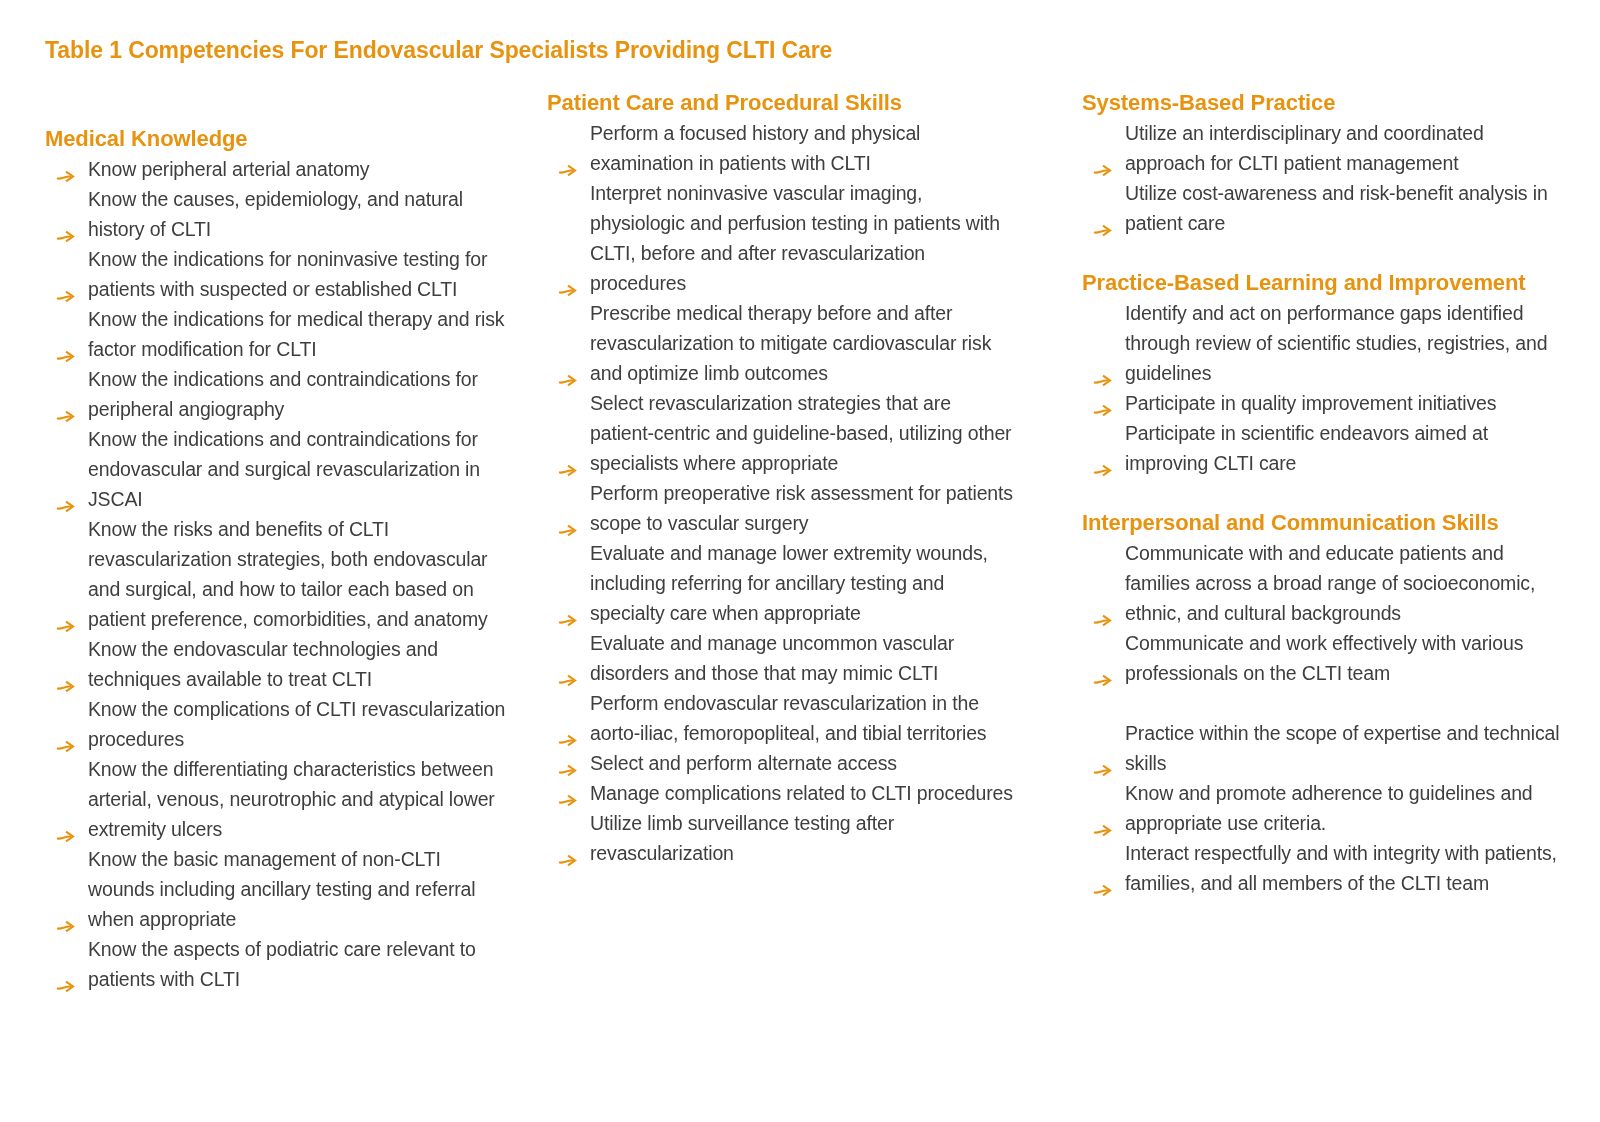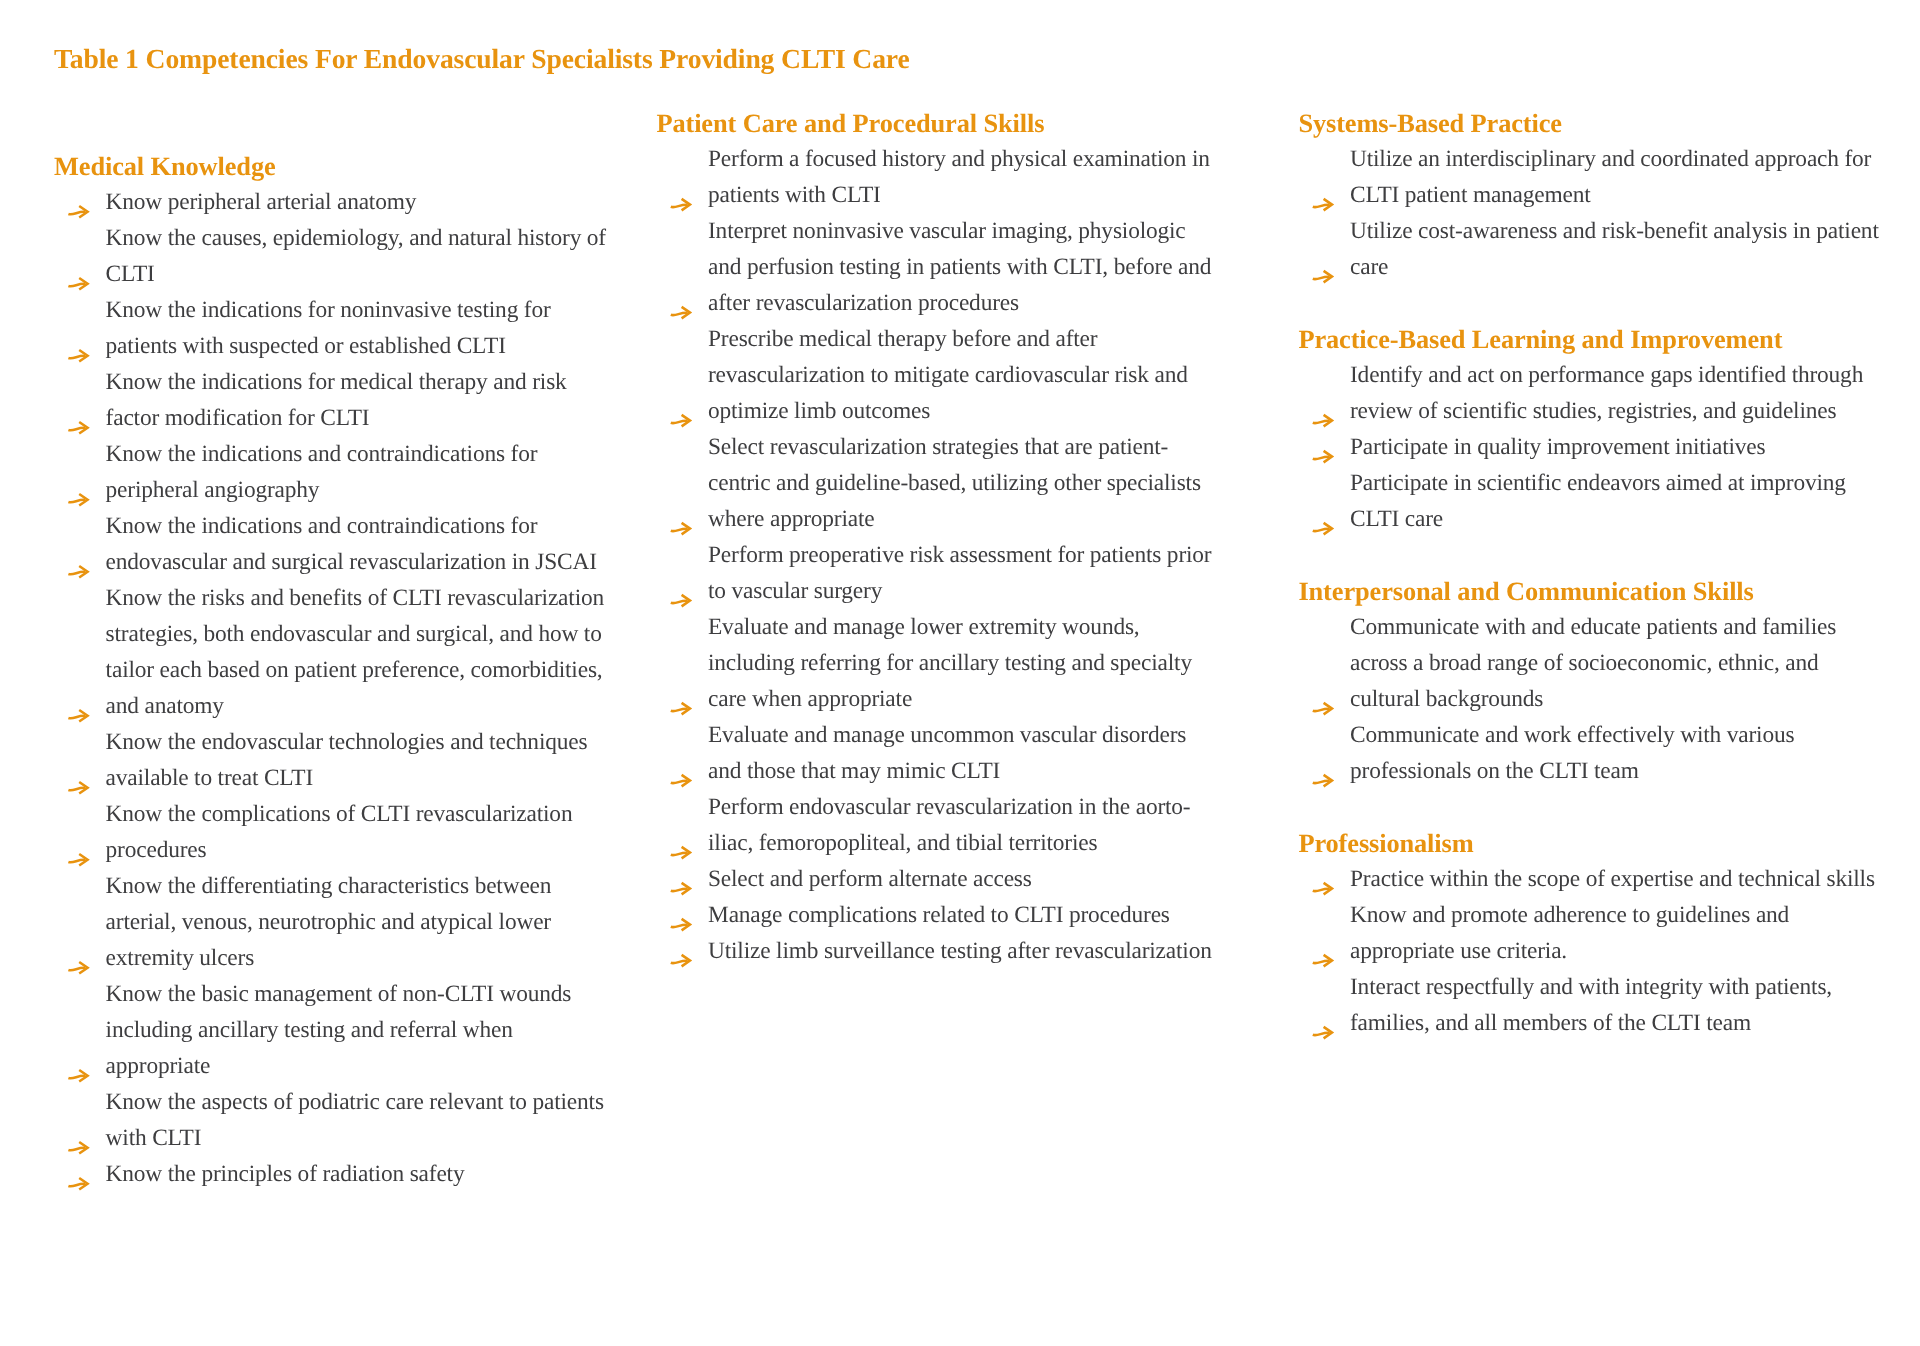--- a/index.html
+++ b/index.html
@@ -1,20 +1,20 @@
 <!DOCTYPE html>
 <html style="--accent: #E8930F; --body: #3E3E40; --cite: #2E2E30;"><head>
 <meta charset="utf-8">
 <style>
   html,body{margin:0;padding:0;background:#ffffff;}
   .page{
     position:relative;
     width:1600px;height:994px;
     background:#ffffff;
-    font-family:Liberation Serif, serif;
+    font-family:Liberation Sans, sans-serif;
     overflow:hidden;
   }
   .title{
     position:absolute;left:45px;top:22px;
     font-size:23px;font-weight:bold;
     color:var(--accent);
     letter-spacing:-0.1px;
   }
   .columns{
     position:absolute;left:45px;top:88px;
@@ -189,21 +189,21 @@
                 <path d="M1 9.3 C 5 10.9, 9 6.9, 15 7.6" fill="none" stroke="#E8930F" stroke-width="2.1"></path>
                 <path d="M10 2.7 L17 7.5 L10 12.3" fill="none" stroke="#E8930F" stroke-width="2.1"></path>
               </svg>
               <span class="item-text">Select revascularization strategies that are patient-centric and guideline-based, utilizing other specialists where appropriate</span>
             </li>
             <li class="item">
               <svg viewBox="0 0 20 15" class="arrow">
                 <path d="M1 9.3 C 5 10.9, 9 6.9, 15 7.6" fill="none" stroke="#E8930F" stroke-width="2.1"></path>
                 <path d="M10 2.7 L17 7.5 L10 12.3" fill="none" stroke="#E8930F" stroke-width="2.1"></path>
               </svg>
-              <span class="item-text">Perform preoperative risk assessment for patients prior to vascular surgery</span>
+              <span class="item-text">Perform preoperative risk assessment for patients scope to vascular surgery</span>
             </li>
             <li class="item">
               <svg viewBox="0 0 20 15" class="arrow">
                 <path d="M1 9.3 C 5 10.9, 9 6.9, 15 7.6" fill="none" stroke="#E8930F" stroke-width="2.1"></path>
                 <path d="M10 2.7 L17 7.5 L10 12.3" fill="none" stroke="#E8930F" stroke-width="2.1"></path>
               </svg>
               <span class="item-text">Evaluate and manage lower extremity wounds, including referring for ancillary testing and specialty care when appropriate</span>
             </li>
             <li class="item">
               <svg viewBox="0 0 20 15" class="arrow">
@@ -302,21 +302,20 @@
             <li class="item">
               <svg viewBox="0 0 20 15" class="arrow">
                 <path d="M1 9.3 C 5 10.9, 9 6.9, 15 7.6" fill="none" stroke="#E8930F" stroke-width="2.1"></path>
                 <path d="M10 2.7 L17 7.5 L10 12.3" fill="none" stroke="#E8930F" stroke-width="2.1"></path>
               </svg>
               <span class="item-text">Communicate and work effectively with various professionals on the CLTI team</span>
             </li>
           </ul>
         </div>
         <div class="section">
-          <h2 class="sec-heading">Professionalism</h2>
           <ul class="items">
             <li class="item">
               <svg viewBox="0 0 20 15" class="arrow">
                 <path d="M1 9.3 C 5 10.9, 9 6.9, 15 7.6" fill="none" stroke="#E8930F" stroke-width="2.1"></path>
                 <path d="M10 2.7 L17 7.5 L10 12.3" fill="none" stroke="#E8930F" stroke-width="2.1"></path>
               </svg>
               <span class="item-text">Practice within the scope of expertise and technical skills</span>
             </li>
             <li class="item">
               <svg viewBox="0 0 20 15" class="arrow">

